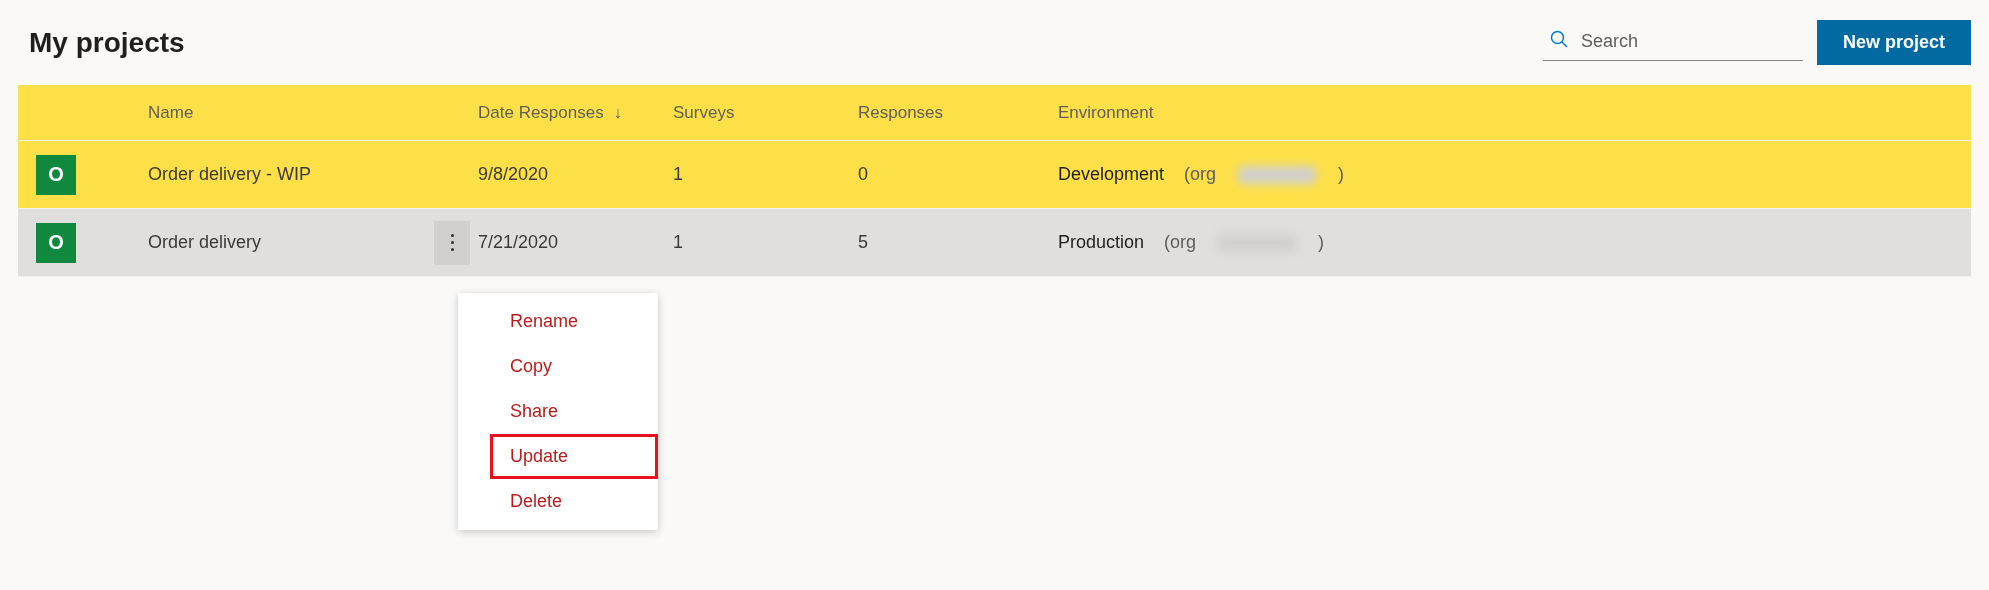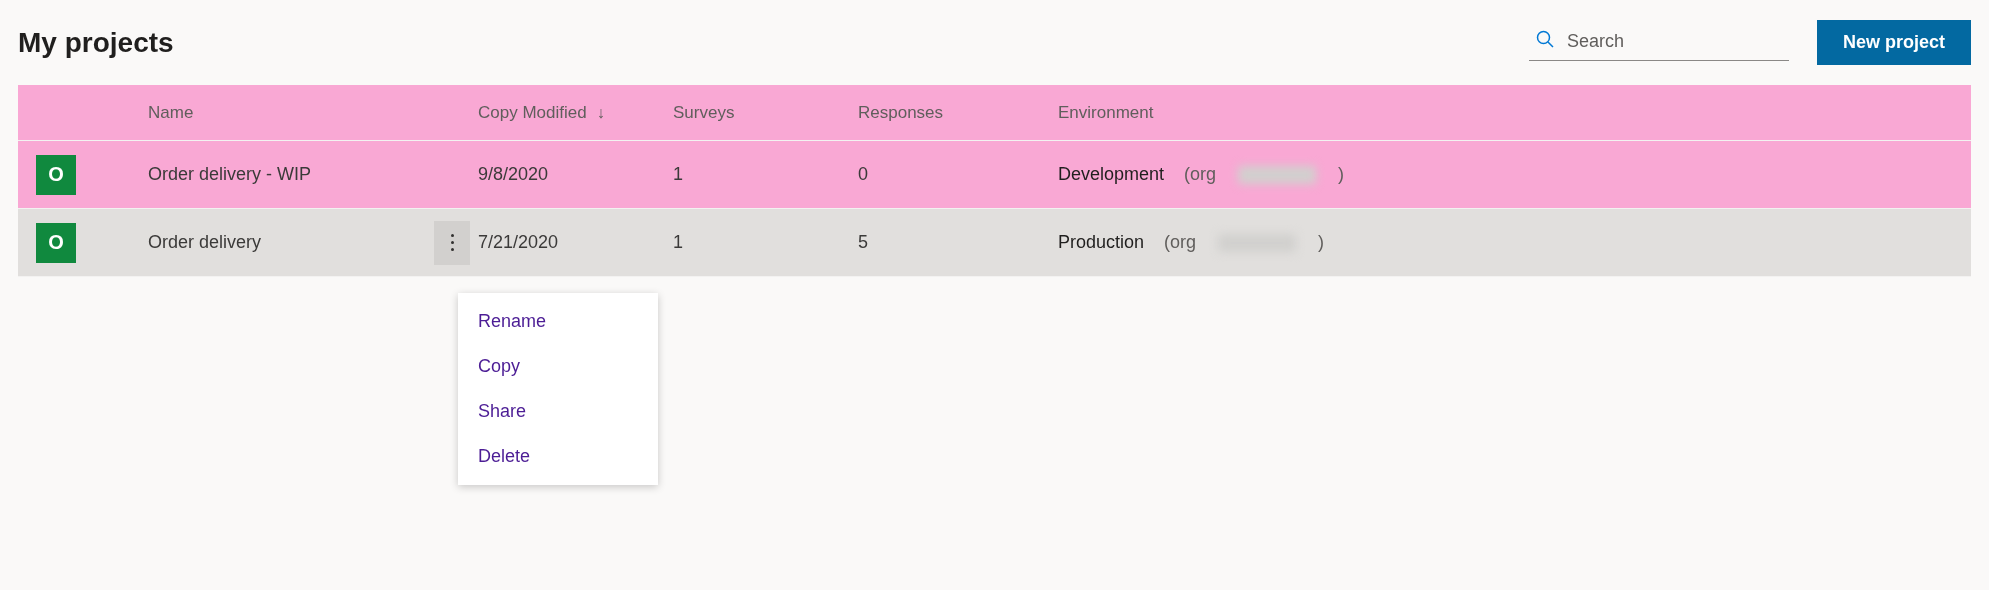--- a/index.html
+++ b/index.html
@@ -20,25 +20,26 @@
   .header {
     display: flex;
     align-items: center;
     justify-content: space-between;
     margin-bottom: 20px;
   }
   .page-title {
     font-size: 28px;
     font-weight: 600;
     color: #201f1e;
+    margin-left: 11px;
   }
   .header-right {
     display: flex;
     align-items: center;
-    gap: 28px;
+    gap: 14px;
   }
   .search-box {
     display: flex;
     align-items: center;
     border-bottom: 1px solid #8a8886;
     padding: 4px 6px 6px 6px;
     width: 260px;
   }
   .search-box svg {
     stroke: #0078d4;
@@ -58,21 +59,21 @@
   .new-project-btn {
     background: #0369a1;
     color: #fff;
     border: none;
     padding: 12px 26px;
     font-size: 18px;
     font-weight: 600;
     cursor: pointer;
   }
   .table {
-    background: #f9a8d4;
+    background: #fde047;
   }
   .row {
     display: grid;
     grid-template-columns: 130px 330px 195px 185px 200px 1fr;
     align-items: center;
     height: 68px;
     border-bottom: 1px solid #f3f2f1;
     font-size: 18px;
     color: #3b3a39;
     position: relative;
@@ -162,22 +163,23 @@
     top: 293px;
     width: 200px;
     background: #fff;
     box-shadow: 0 2px 8px rgba(0,0,0,0.2);
     z-index: 10;
     padding: 6px 0;
   }
   .menu-item {
     padding: 12px 20px;
     font-size: 18px;
-    color: #4c1d95;
+    color: #b91c1c;
     cursor: pointer;
+    margin-left: 32px;
   }
   .menu-item.highlighted {
     outline: 3px solid #e81123;
     outline-offset: -3px;
   }
 </style>
 </head>
 <body>
 
 <div class="page">
@@ -197,21 +199,21 @@
       <button class="new-project-btn">New project</button>
     </div>
   </div>
 
   <div class="table">
 
     <div class="row header-row">
       <div class="col-icon"></div>
       <div>Name</div>
       <div class="col-date-header">
-        <span>Copy Modified</span>
+        <span>Date Responses</span>
         <span class="sort-arrow">↓</span>
       </div>
       <div>Surveys</div>
       <div>Responses</div>
       <div>Environment</div>
     </div>
 
     <div class="row">
       <div class="col-icon">
         <div class="project-badge">O</div>
@@ -252,16 +254,17 @@
         <span class="env-org">)</span>
       </div>
     </div>
 
   </div>
 
   <div class="context-menu">
     <div class="menu-item">Rename</div>
     <div class="menu-item">Copy</div>
     <div class="menu-item">Share</div>
+    <div class="menu-item highlighted">Update</div>
     <div class="menu-item">Delete</div>
   </div>
 
 </div>
 
 </body></html>

